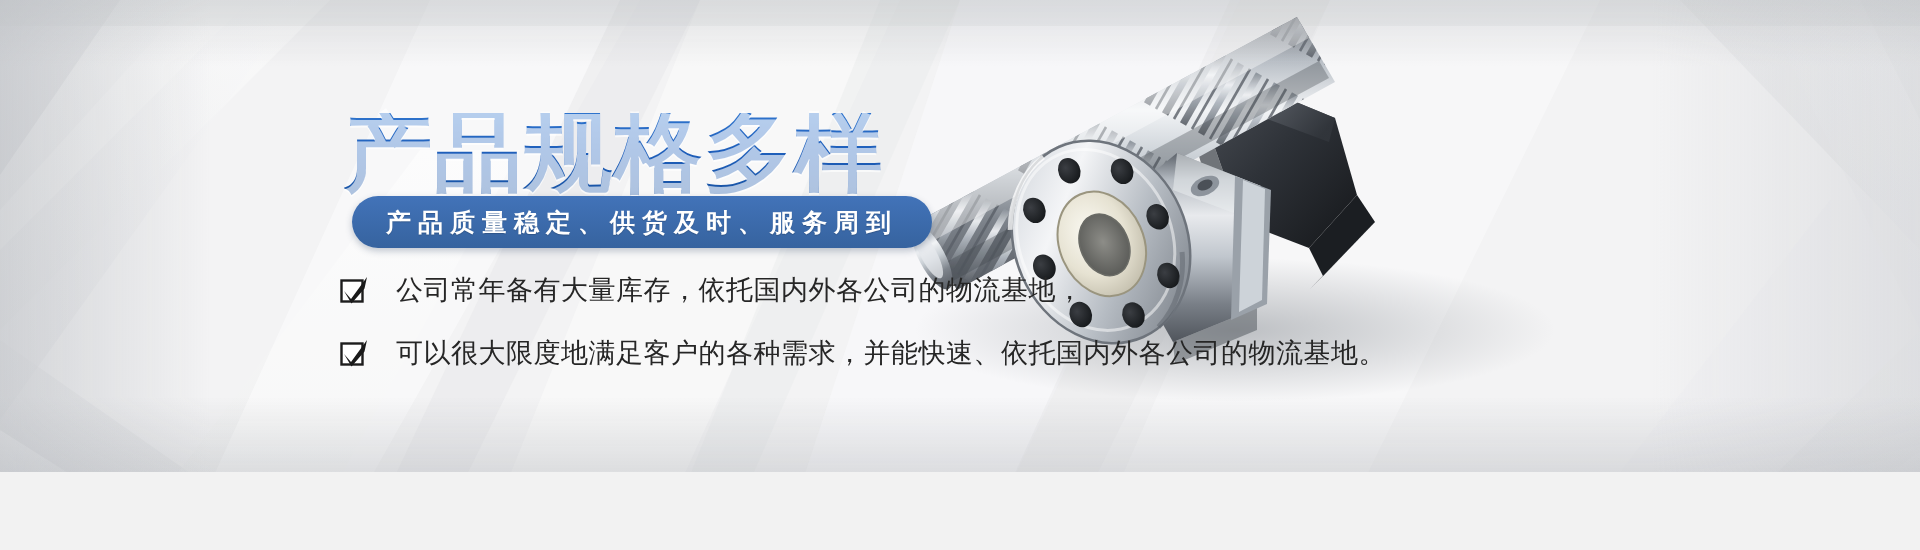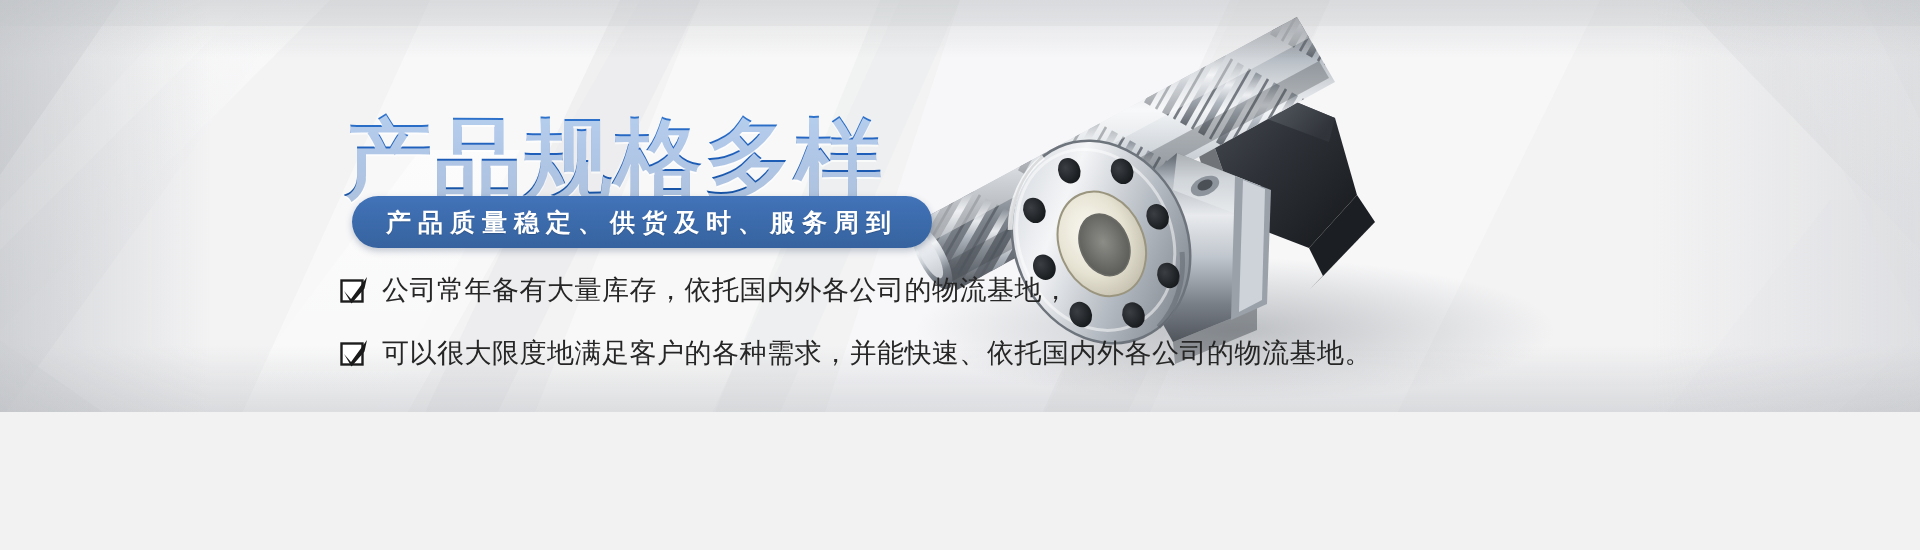--- a/index.html
+++ b/index.html
@@ -2,22 +2,23 @@
 <html><head>
 <meta charset="utf-8">
 <style>
   html,body{margin:0;padding:0;}
   body{
     width:1920px;height:550px;overflow:hidden;
     font-family:"Liberation Sans","DejaVu Sans",sans-serif;
     background:#f2f2f2;
   }
   .banner{
-    position:relative;width:1920px;height:412px;overflow:hidden;
+    position:relative;width:1920px;height:472px;overflow:hidden;
     background:linear-gradient(115deg,#e9eaec 0%,#f6f6f7 18%,#fdfdfd 38%,#f4f4f5 56%,#ececee 72%,#f8f8f9 88%,#e6e7e9 100%);
+    font-family:Liberation Mono, monospace;
   }
   
   .facets{position:absolute;inset:0;}
   .facets svg{display:block;width:1920px;height:550px;}
   
   .vig{
     position:absolute;inset:0;pointer-events:none;
     background:
       linear-gradient(90deg,rgba(185,188,193,.55) 0%,rgba(185,188,193,0) 11%,rgba(0,0,0,0) 86%,rgba(180,183,188,.30) 100%),
       linear-gradient(180deg,rgba(170,173,178,.30) 0%,rgba(0,0,0,0) 14%,rgba(0,0,0,0) 84%,rgba(176,179,184,.38) 100%);
@@ -50,20 +51,21 @@
   }
   .pill-text{
     color:#ffffff;font-size:25px;font-weight:bold;
     letter-spacing:7px;white-space:nowrap;
     text-shadow:0 1px 1px rgba(0,0,0,.18);
   }
   .bullets{position:absolute;left:340px;top:272px;}
   .bullet{
     display:flex;align-items:center;
     margin-bottom:27px;
+    gap:14px;
   }
   .chk{
     width:29px;height:29px;flex:0 0 29px;margin-right:13px;
     position:relative;
   }
   .chk svg{display:block;}
   .bullet-text{
     font-size:27px;color:#262626;font-weight:500;
     letter-spacing:.5px;white-space:nowrap;
   }

